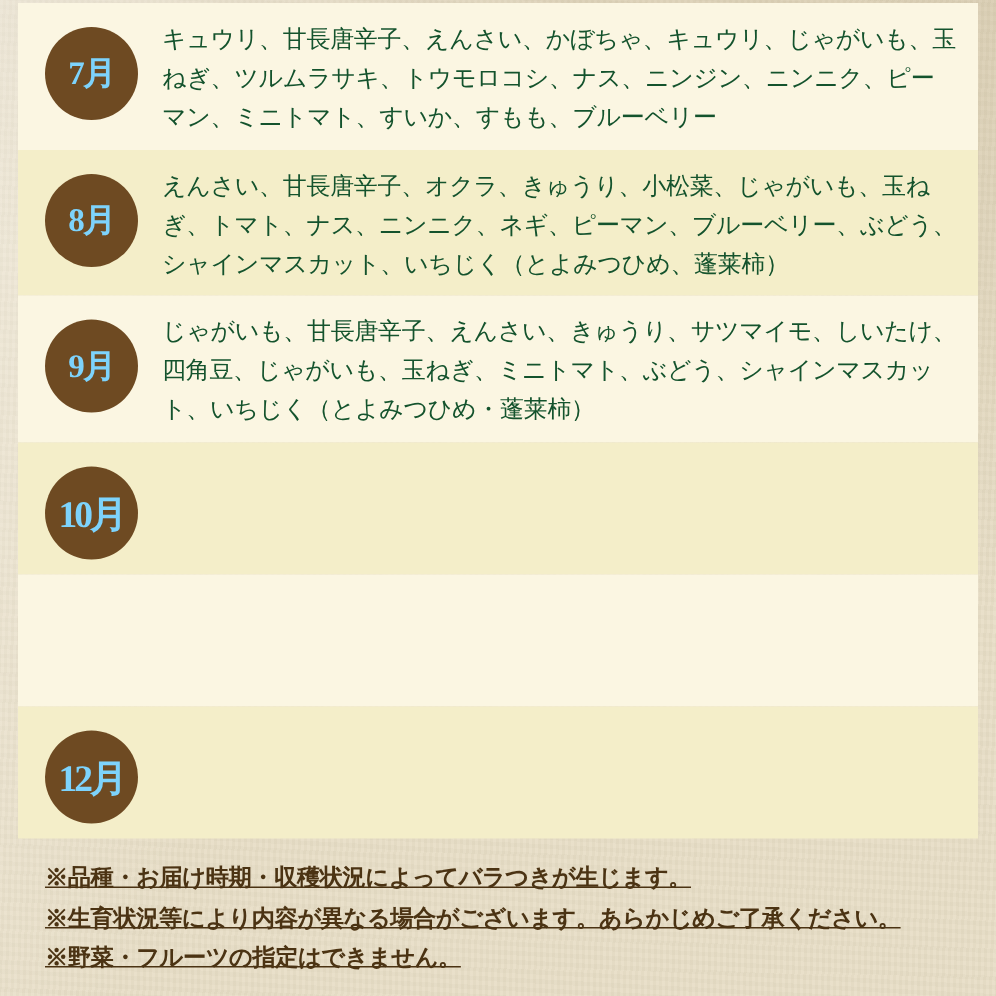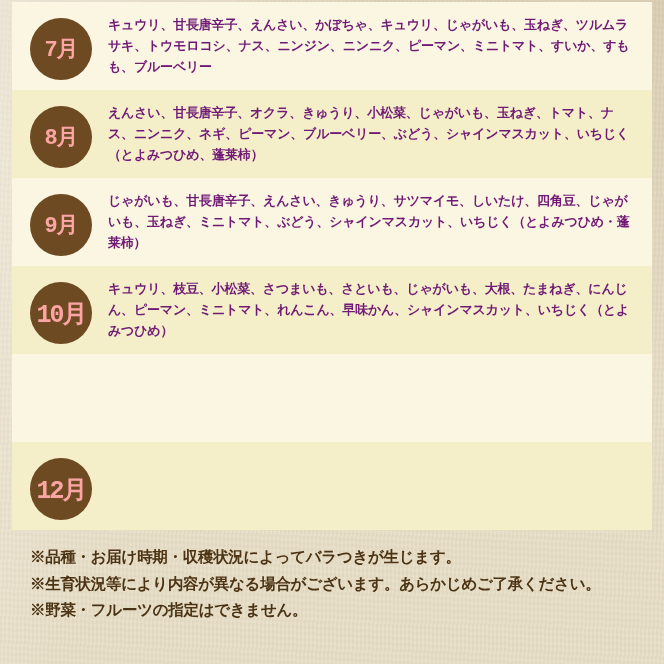--- a/index.html
+++ b/index.html
@@ -49,57 +49,58 @@
   }
   .row.even {
     background: #f4eec9;
   }
   .badge {
     flex: 0 0 auto;
     width: 62px;
     height: 62px;
     border-radius: 50%;
     background: #6e4a22;
-    color: #fca5a5;
+    color: #7dd3fc;
     display: flex;
     align-items: center;
     justify-content: center;
     font-size: 22px;
     font-weight: bold;
     letter-spacing: -1px;
     margin-top: 8px;
     margin-left: 8px;
-    font-family: Liberation Mono, monospace;
+    font-family: Liberation Serif, serif;
   }
   .badge.two-digit {
     font-size: 25px;
     letter-spacing: -2px;
   }
   .items {
     flex: 1 1 auto;
     padding-left: 16px;
     padding-right: 4px;
-    color: #701a75;
-    font-size: 13px;
+    color: #14532d;
+    font-size: 16px;
     line-height: 1.62;
-    font-weight: bold;
+    font-weight: normal;
     letter-spacing: -0.2px;
     padding-top: 4px;
     font-family: "Liberation Sans", sans-serif;
   }
   .notes {
     padding: 14px 16px 0 18px;
     color: #4b3313;
     font-size: 15.5px;
     line-height: 1.72;
     font-weight: bold;
     letter-spacing: -0.3px;
   }
   .note-line {
     white-space: nowrap;
+    text-decoration: underline;
   }
 </style>
 </head>
 <body>
 
 <div class="paper-bg"></div>
 
 <div class="sheet">
 
   <div class="rows">
@@ -114,21 +115,20 @@
       <div class="items">えんさい、甘長唐辛子、オクラ、きゅうり、小松菜、じゃがいも、玉ねぎ、トマト、ナス、ニンニク、ネギ、ピーマン、ブルーベリー、ぶどう、シャインマスカット、いちじく（とよみつひめ、蓬莱柿）</div>
     </div>
 
     <div class="row odd">
       <div class="badge">9月</div>
       <div class="items">じゃがいも、甘長唐辛子、えんさい、きゅうり、サツマイモ、しいたけ、四角豆、じゃがいも、玉ねぎ、ミニトマト、ぶどう、シャインマスカット、いちじく（とよみつひめ・蓬莱柿）</div>
     </div>
 
     <div class="row even">
       <div class="badge two-digit">10月</div>
-      <div class="items">キュウリ、枝豆、小松菜、さつまいも、さといも、じゃがいも、大根、たまねぎ、にんじん、ピーマン、ミニトマト、れんこん、早味かん、シャインマスカット、いちじく（とよみつひめ）</div>
     </div>
 
     <div class="row odd">
     </div>
 
     <div class="row even">
       <div class="badge two-digit">12月</div>
     </div>
 
   </div>

